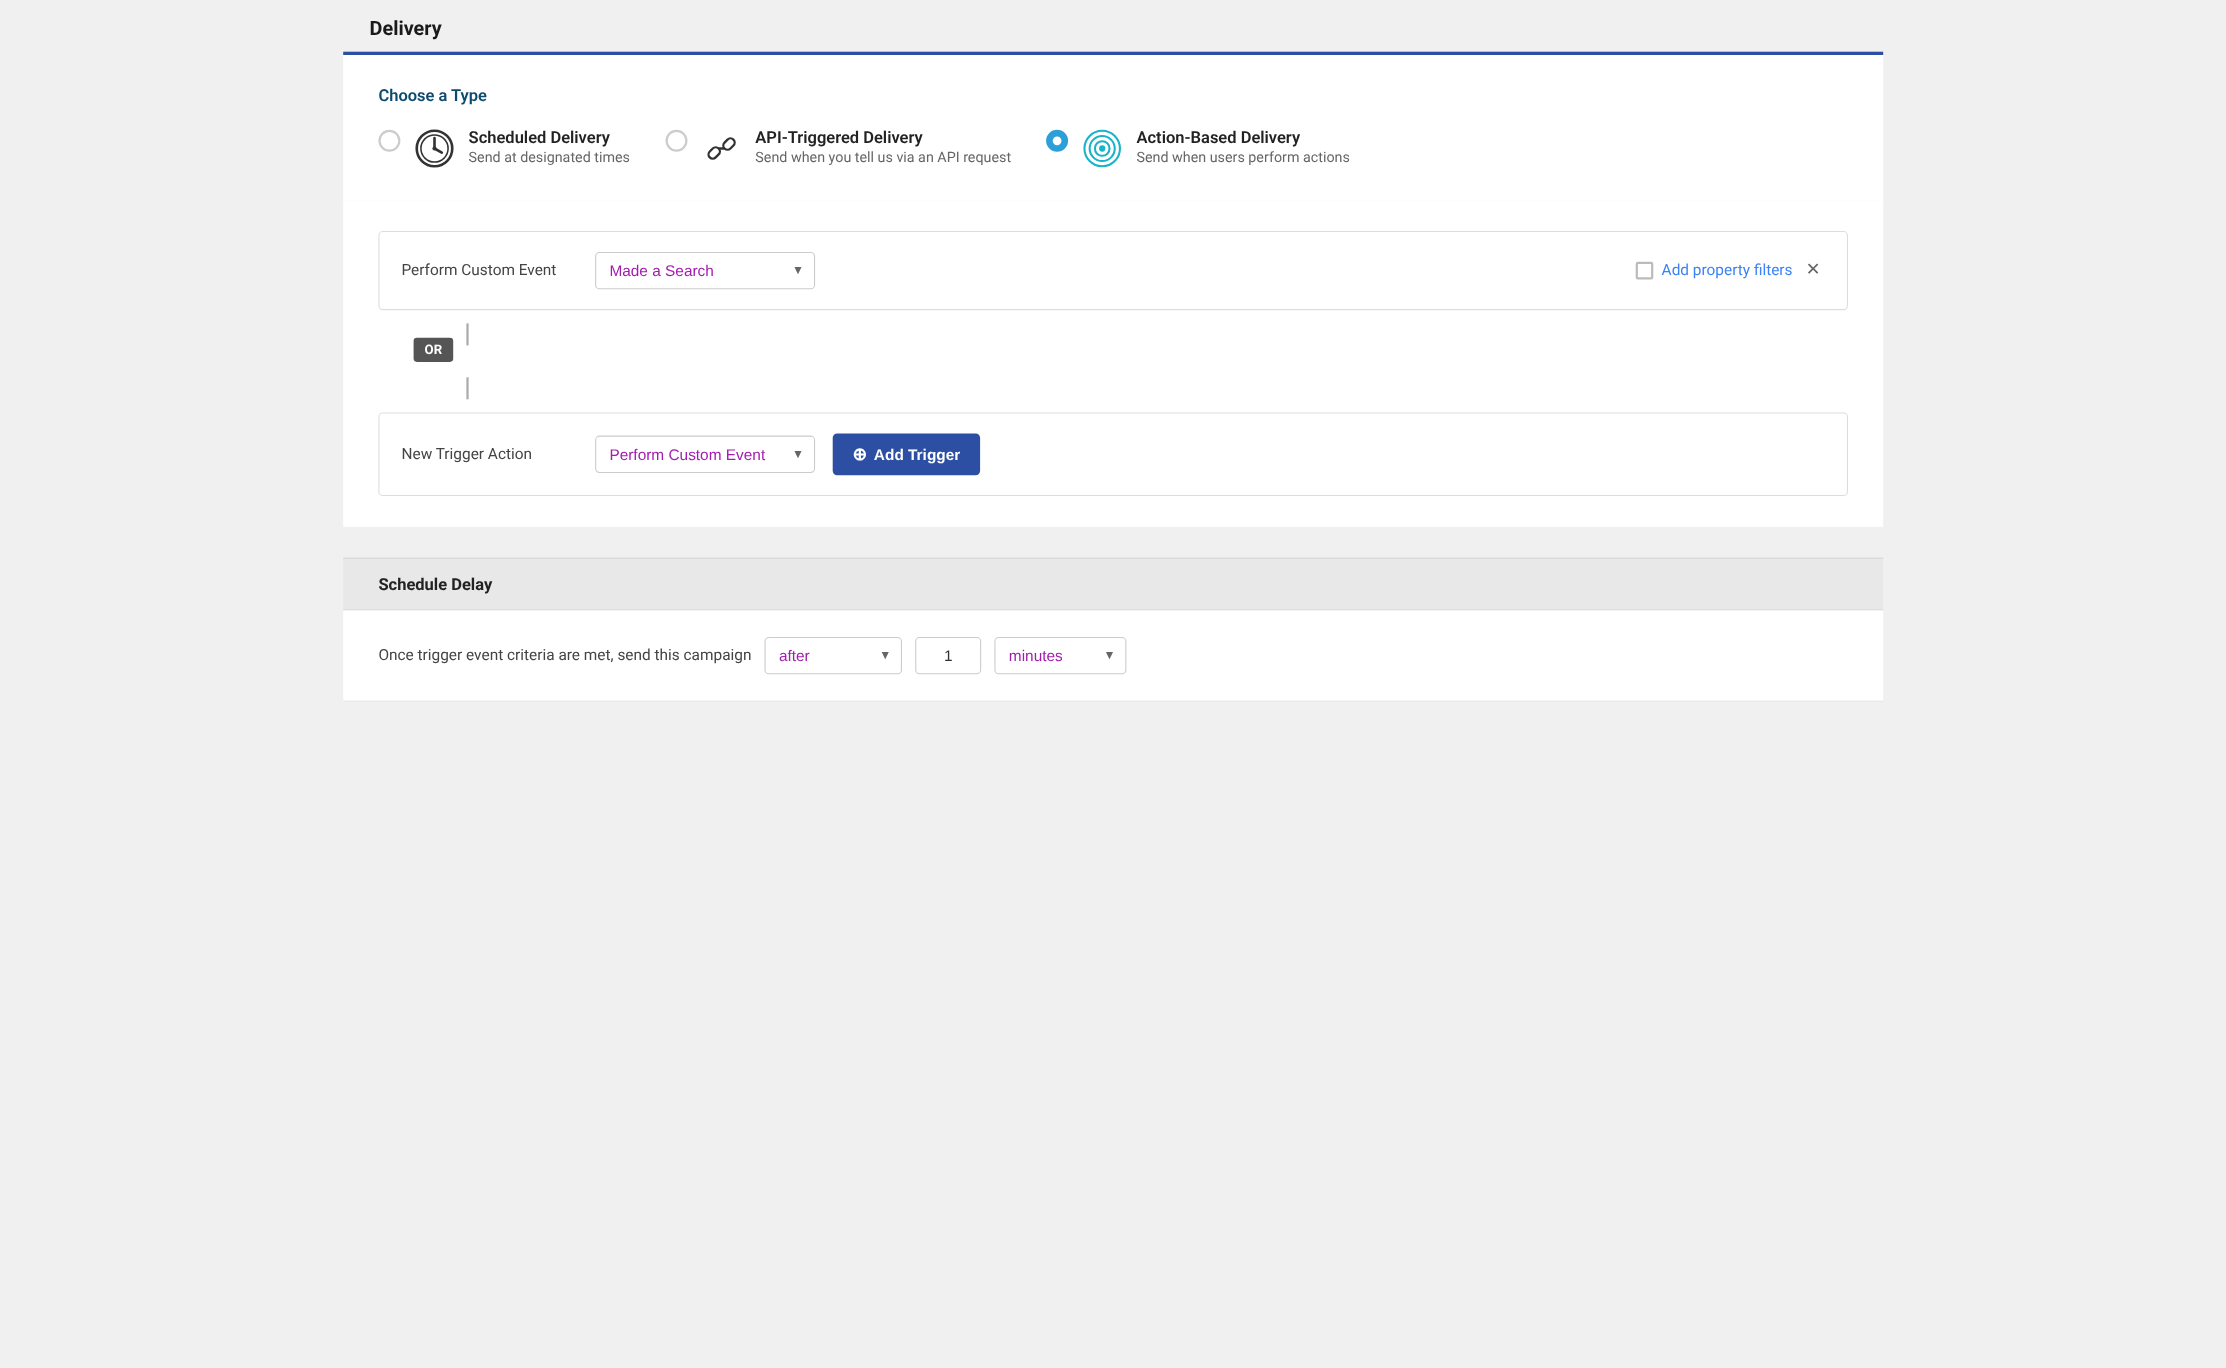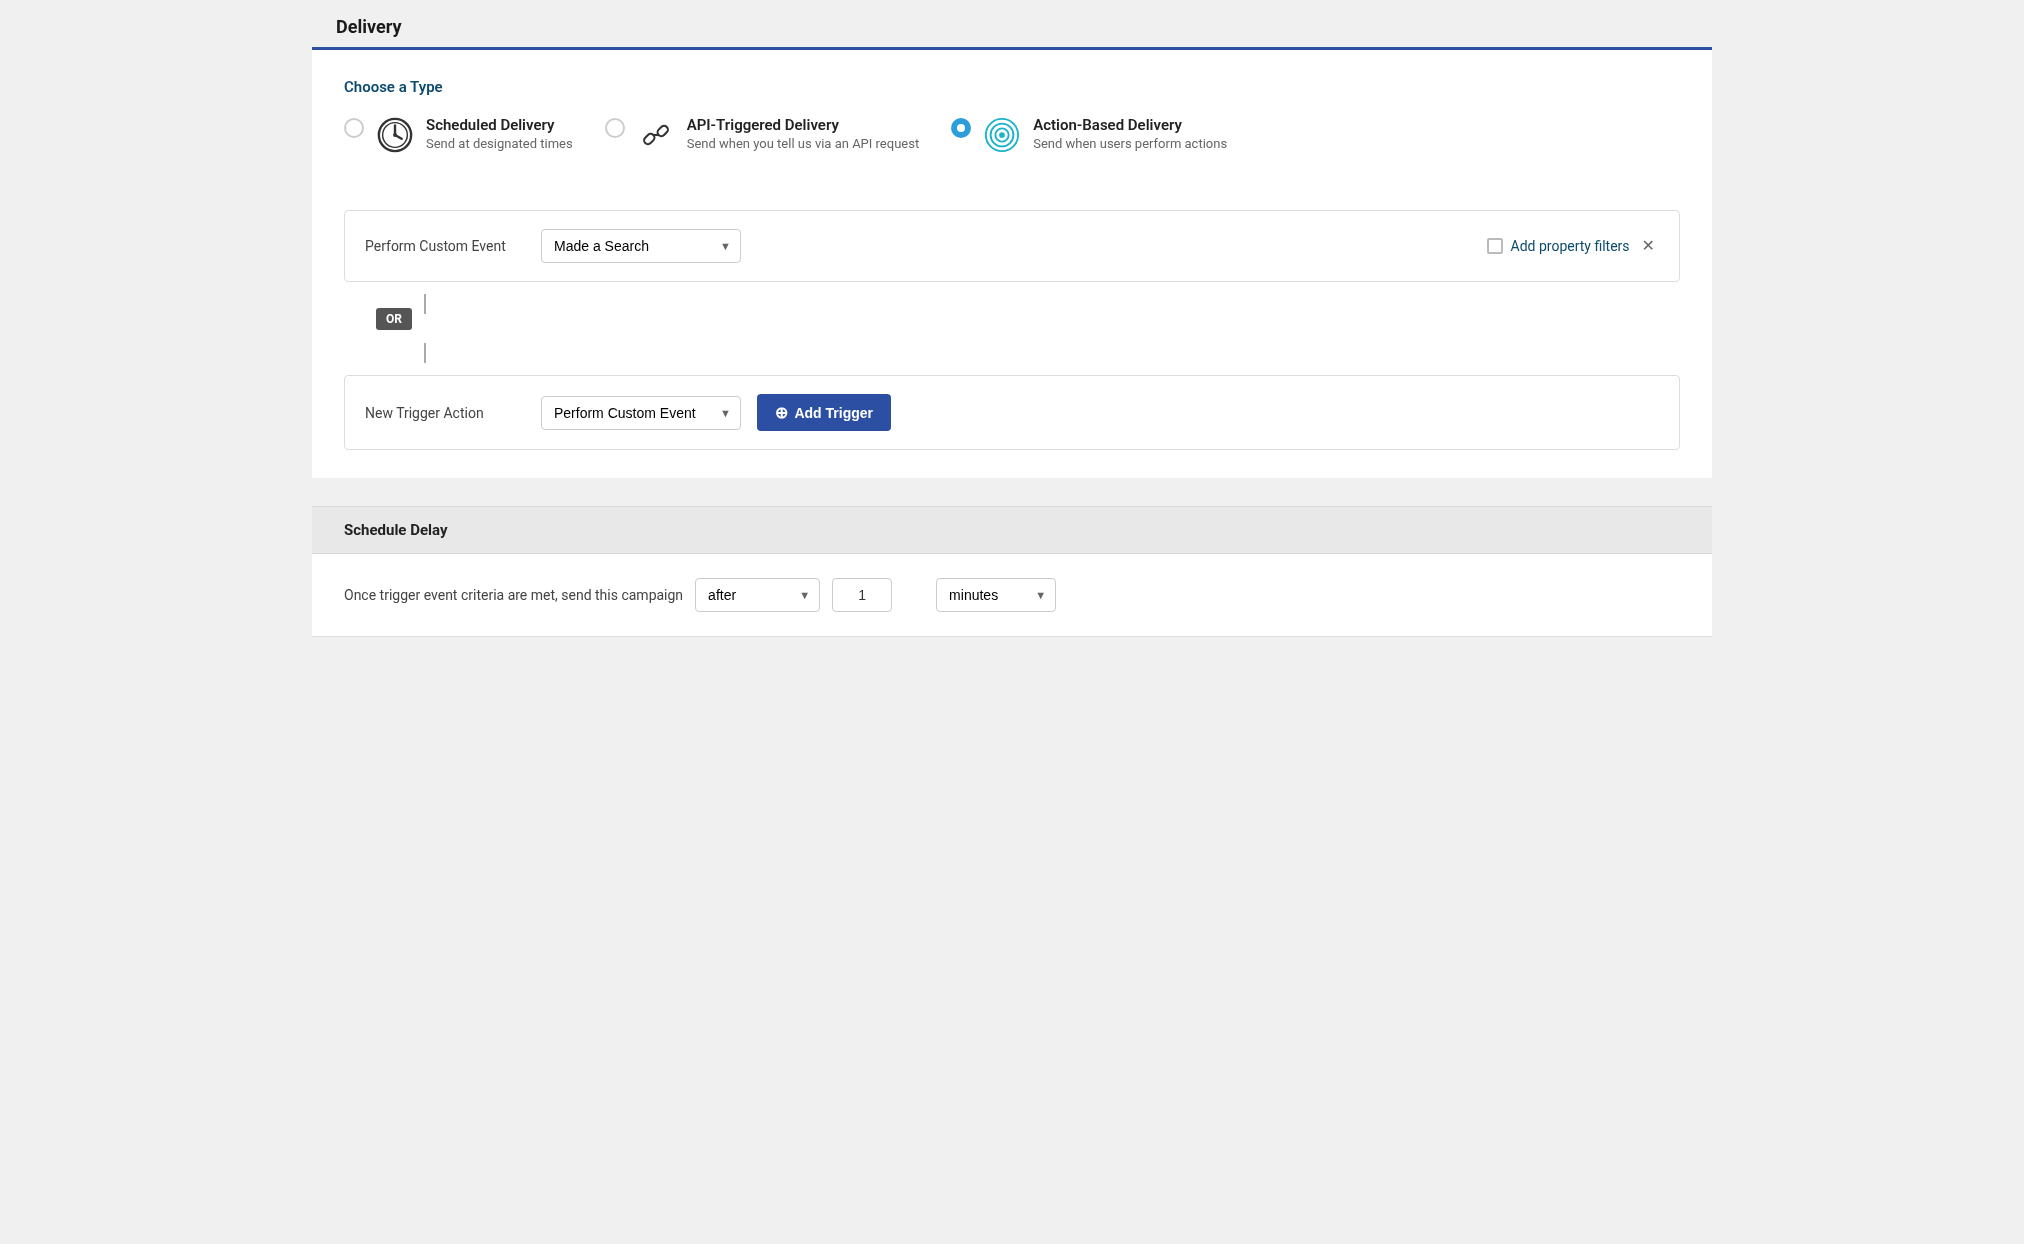--- a/index.html
+++ b/index.html
@@ -147,21 +147,21 @@
     }
 
     .select-dropdown {
       appearance: none;
       -webkit-appearance: none;
       background: #fff;
       border: 1px solid #ccc;
       border-radius: 4px;
       padding: 8px 36px 8px 12px;
       font-size: 14px;
-      color: #000000;
+      color: #a21caf;
       cursor: pointer;
       position: relative;
       min-width: 200px;
     }
 
     .select-wrapper {
       position: relative;
       display: inline-block;
     }
     .select-wrapper::after {
@@ -187,21 +187,21 @@
       height: 16px;
       border: 2px solid #bbb;
       border-radius: 2px;
       background: #fff;
       cursor: pointer;
       flex-shrink: 0;
     }
 
     .add-property-label {
       font-size: 14px;
-      color: #0c4a6e;
+      color: #3b82f6;
     }
 
     .close-btn {
       background: none;
       border: none;
       font-size: 16px;
       color: #666;
       cursor: pointer;
       padding: 4px;
       line-height: 1;
@@ -435,21 +435,21 @@
         <select class="select-dropdown" style="min-width: 100px;">
           <option>after</option>
           <option>immediately</option>
           <option>before</option>
         </select>
       </div>
 
       <input class="delay-input" type="text" value="1" style="">
 
       <div class="select-wrapper">
-        <select class="select-dropdown" style="min-width: 120px; margin-left: 32px;">
+        <select class="select-dropdown" style="min-width: 120px;">
           <option>minutes</option>
           <option>hours</option>
           <option>days</option>
           <option>weeks</option>
         </select>
       </div>
     </div>
   </div>
 
 </div>

